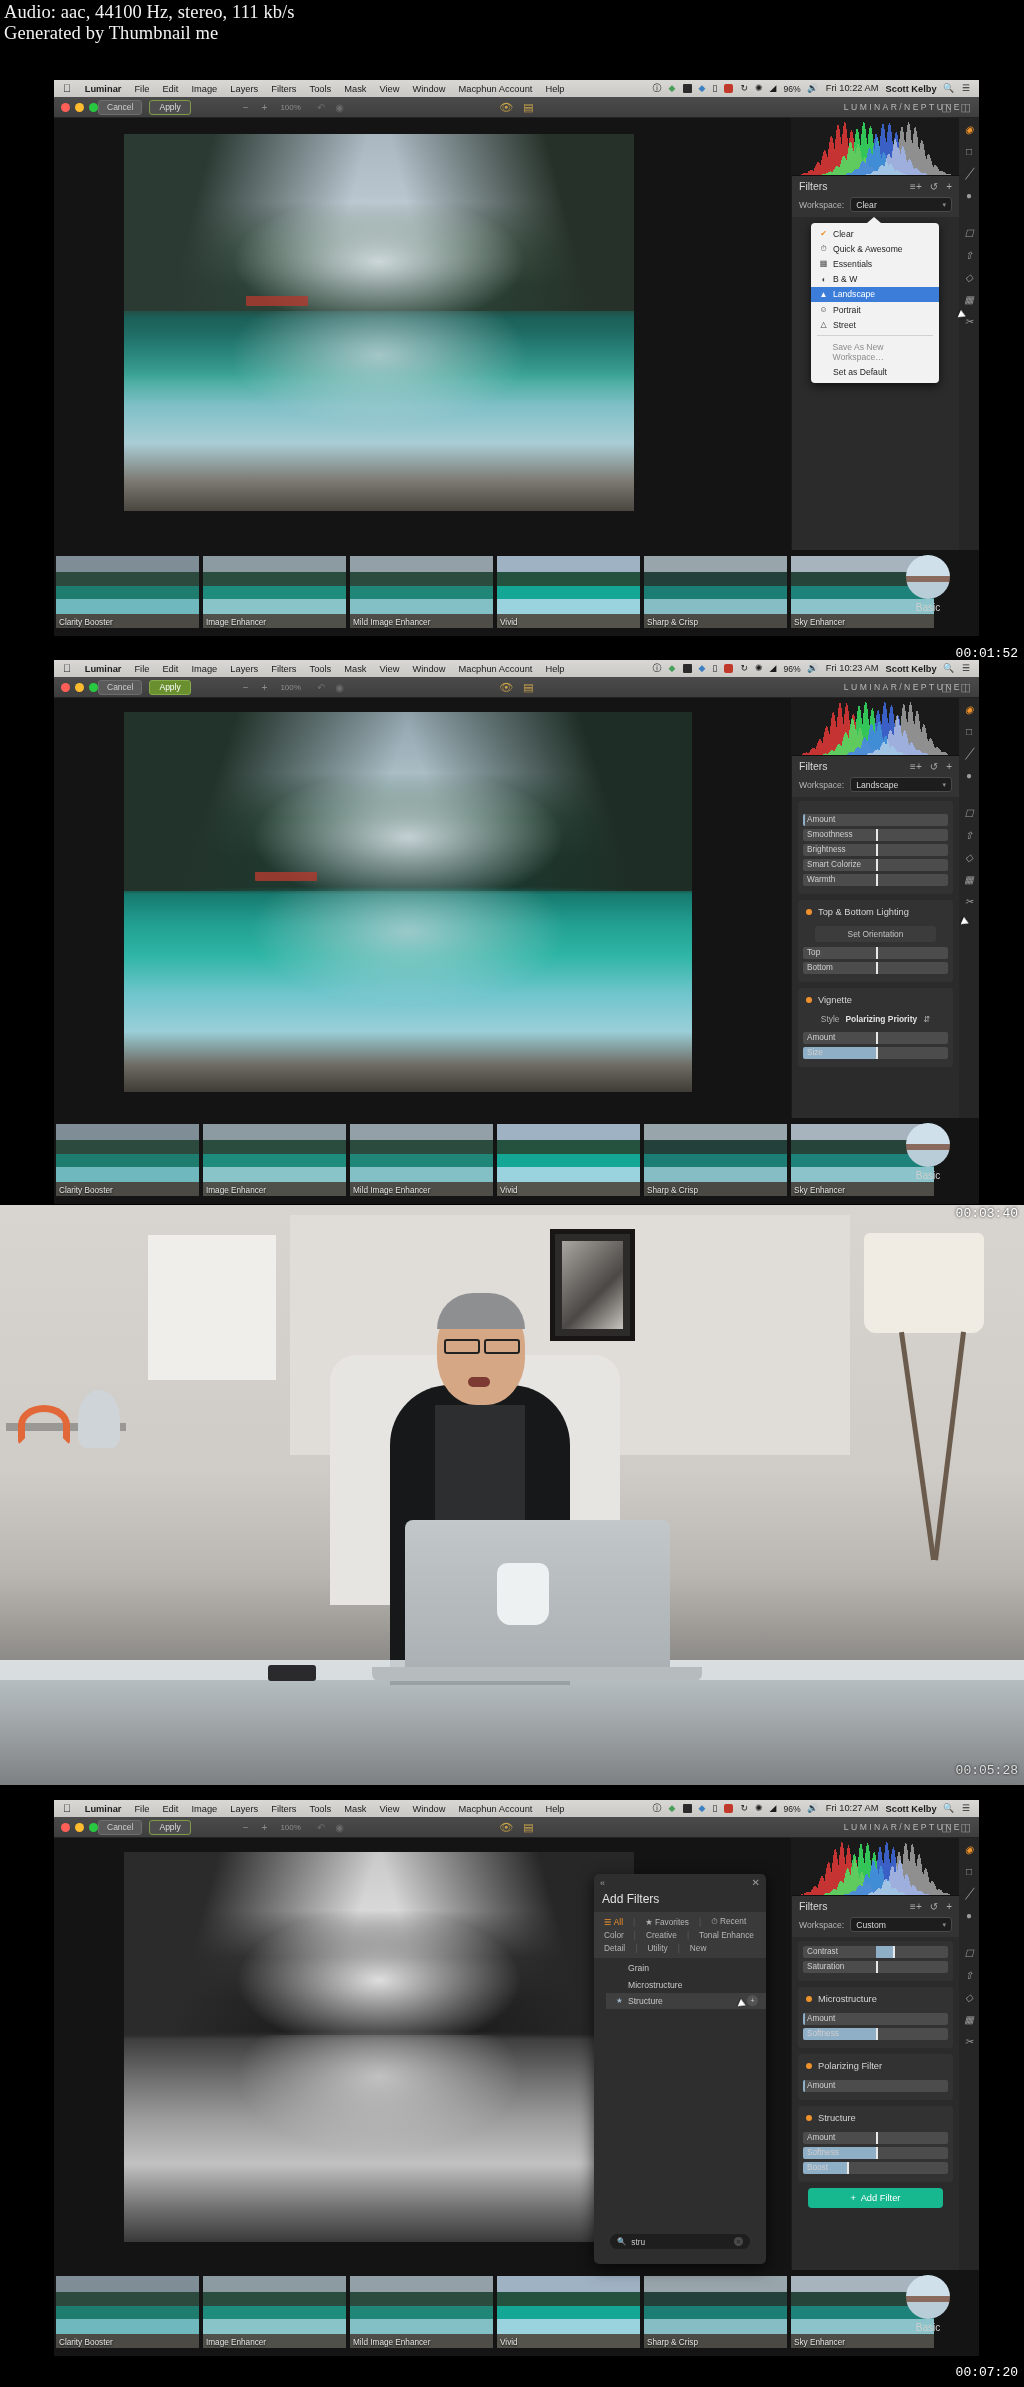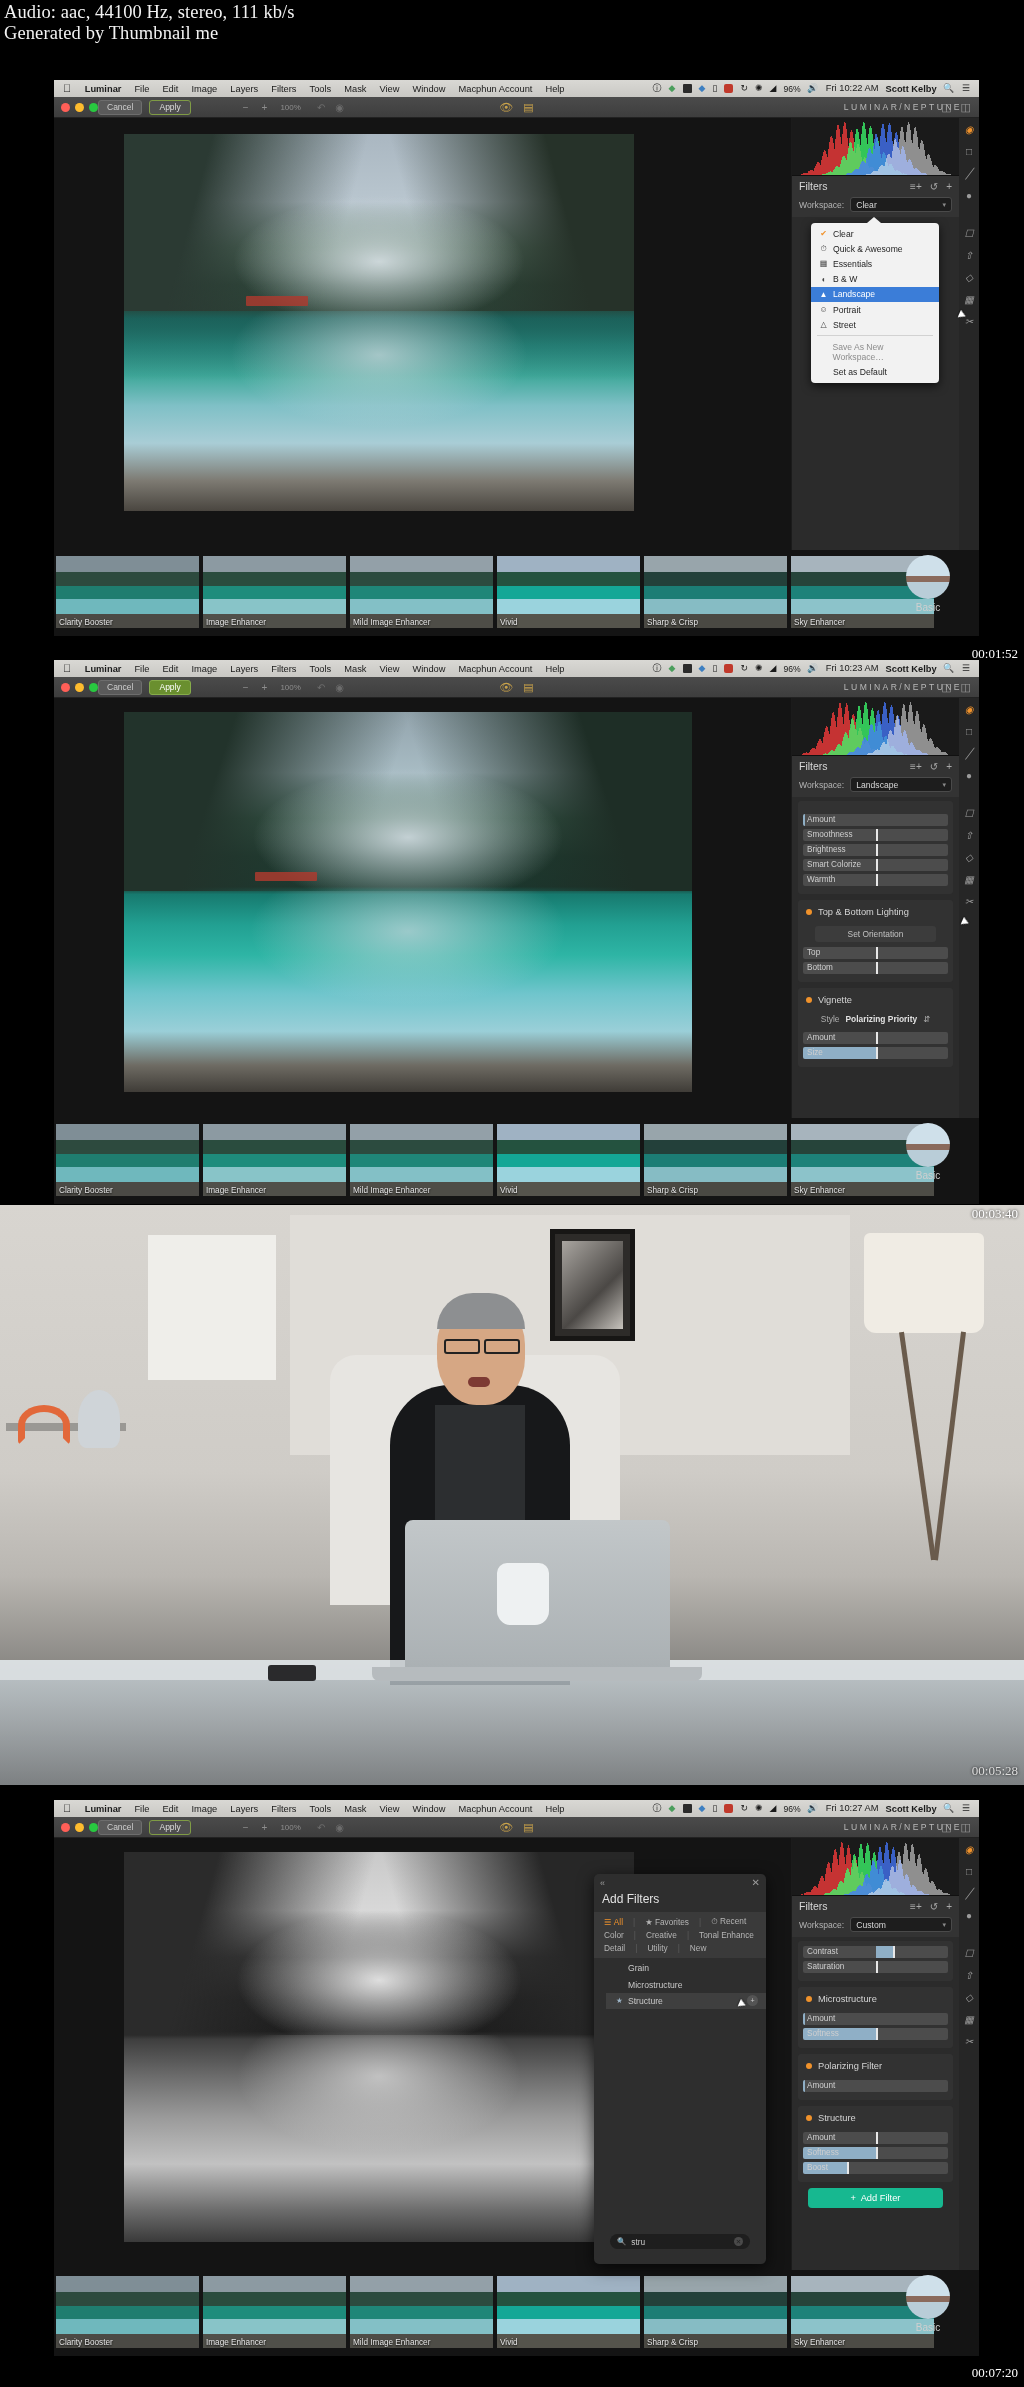--- a/index.html
+++ b/index.html
@@ -17,21 +17,21 @@
   }
   .info div{
     font-family:"Liberation Serif", serif;
     font-size:18.5px; line-height:20.8px; white-space:nowrap;
     color:#f2f2f2; letter-spacing:.1px;
   }
 
   
   .shot{ position:absolute; left:0; width:1024px; background:#000; }
   .tstamp{
-    position:absolute; right:6px; font-family:Liberation Serif, serif;
+    position:absolute; right:6px; font-family:Liberation Mono, monospace;
     font-size:13px; color:#fff; text-shadow:0 0 3px #000; z-index:40;
   }
 
   
   .app{ position:absolute; left:54px; width:925px; background:#0d0d0d; }
 
   
   .menubar{
     height:17px; width:100%;
     background:linear-gradient(#d9d8d4,#c9c8c4);

